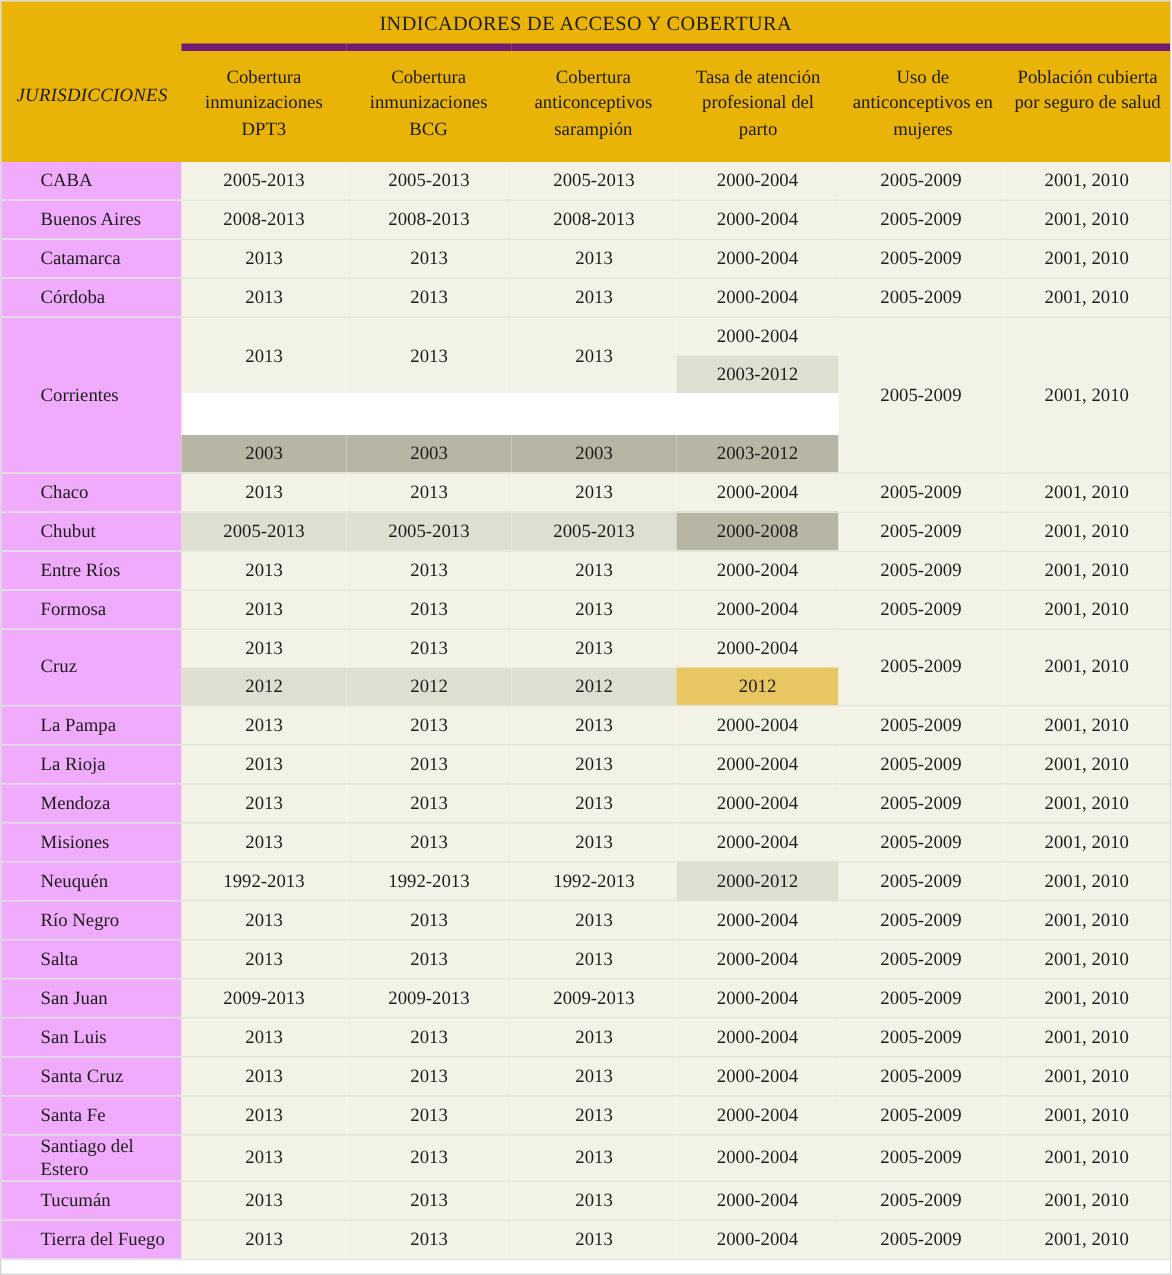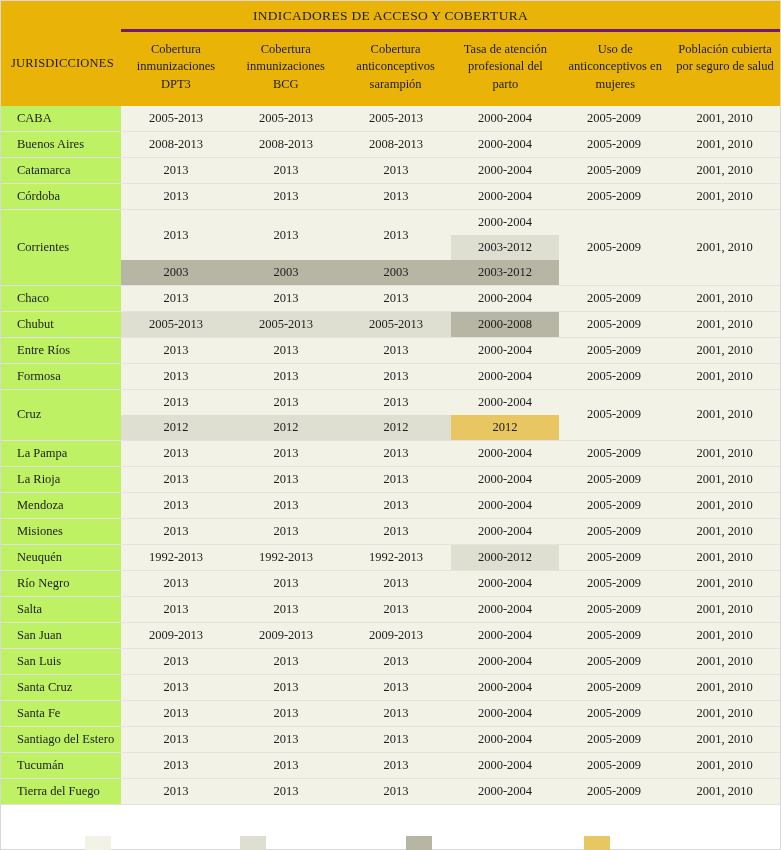--- a/index.html
+++ b/index.html
@@ -46,51 +46,52 @@
     text-align: center;
     padding: 9px 4px 13px 4px;
   }
   .hc-jur {
     width: 120px;
     padding-top: 26px;
     padding-left: 10px;
     text-align: left;
     font-size: 12.5px;
     letter-spacing: .2px;
+    font-style: italic;
   }
   .hc-ind {
     flex: 1;
-    border-top: 3px solid #701a75;
+    border-top: 5px solid #701a75;
   }
 
   
   .tbl {
     width: 100%;
     border-collapse: collapse;
     table-layout: fixed;
   }
   .tbl td {
     font-size: 12.5px;
     text-align: center;
     vertical-align: middle;
     padding: 0;
     height: 25px;
     border-bottom: 1px solid #e4e5da;
   }
   td.jur {
     width: 120px;
     text-align: left;
-    padding-left: 16px;
-    background: #bef264;
+    padding-left: 26px;
+    background: #f0abfc;
     border-bottom: 1px solid #e0e0e0;
   }
   
   .c-jur { background: #f3f2e6; }     
   .c-dep { background: #dfdfd1; }     
-  .c-reg { background: #b7b5a3; }     
+  .c-reg { background: #b7b5a3; margin-top: 28px; }     
   .c-hos { background: #e8c661; }     
 
   .subrow-cell {
     padding: 0 !important;
     vertical-align: top;
     border-bottom: 1px solid #e4e5da;
   }
   .sub {
     height: 25px;
     line-height: 25px;

